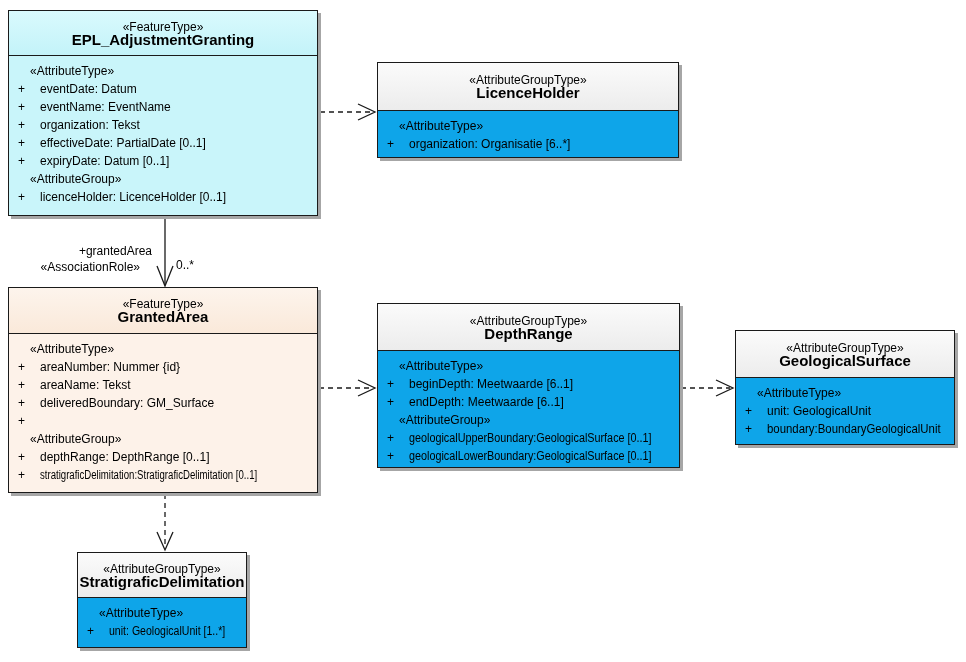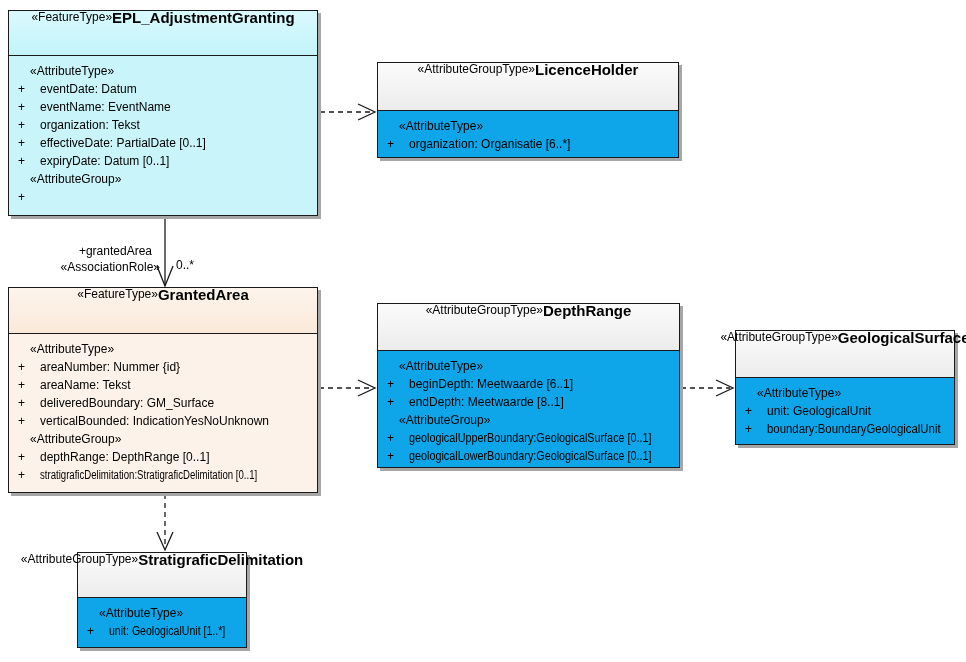--- a/index.html
+++ b/index.html
@@ -14,21 +14,21 @@
   .uml-node{
     position:absolute;
     border:1px solid #1a1a1a;
     box-shadow:3px 3px 0 #a6a6a6;
     box-sizing:border-box;
     font-size:12px;
   }
   .hdr{
     border-bottom:1px solid #1a1a1a;
     box-sizing:border-box;
-    display:flex;flex-direction:row;justify-content:center;
+    display:flex;flex-direction:column;align-items:center;justify-content:center;
     gap:0;
   }
   .stereo{font-size:12px;line-height:12px;}
   .nm{font-size:15px;font-weight:bold;line-height:13px;}
   .bdy{padding:6px 4px 0 7px;box-sizing:border-box;}
   .sec{margin-left:14px;line-height:18px;white-space:nowrap;}
   .row{display:flex;line-height:18px;white-space:nowrap;}
   .vis{width:24px;flex:0 0 24px;padding-left:2px;box-sizing:border-box;}
   .txt{white-space:nowrap;}
   .sq95{transform:scaleX(0.95);transform-origin:left center;display:inline-block;}
@@ -55,21 +55,21 @@
   #n3{left:377px;top:303px;width:303px;height:165px;}
   #n3 .hdr{height:47px;}
   #n4{left:735px;top:330px;width:220px;height:115px;}
   #n4 .hdr{height:47px;}
   #n5{left:77px;top:552px;width:170px;height:96px;}
   #n5 .hdr{height:45px;}
 
   
   .edge-label{position:absolute;font-size:12px;white-space:nowrap;}
   #lbl-role{left:40px;top:244px;width:112px;text-align:right;}
-  #lbl-stereo{left:36px;top:260px;width:124px;text-align:right;}
+  #lbl-stereo{left:16px;top:260px;width:124px;text-align:right;}
   #lbl-mult{left:176px;top:258px;}
 
   svg{display:block;}
 </style>
 </head>
 <body>
 
 <svg class="layer" width="966" height="662" viewBox="0 0 966 662">
 
   <g stroke="#1a1a1a" stroke-width="1.3" fill="none">
@@ -126,20 +126,21 @@
           <span class="vis">+</span>
           <span class="txt">effectiveDate: PartialDate [0..1]</span>
         </div>
       <div class="row">
           <span class="vis">+</span>
           <span class="txt">expiryDate: Datum [0..1]</span>
         </div>
       <div class="sec">«AttributeGroup»</div>
       <div class="row">
           <span class="vis">+</span>
+          <span class="txt">licenceHolder: LicenceHolder [0..1]</span>
         </div>
     </div>
   </div>
 </div>
 
 <div class="uml-node fill-gray" id="n1">
   <div class="bdy-wrap">
     <div class="hdr">
       <div class="stereo">«AttributeGroupType»</div>
       <div class="nm">LicenceHolder</div>
@@ -169,21 +170,20 @@
       <div class="row">
           <span class="vis">+</span>
           <span class="txt">areaName: Tekst</span>
         </div>
       <div class="row">
           <span class="vis">+</span>
           <span class="txt">deliveredBoundary: GM_Surface</span>
         </div>
       <div class="row">
           <span class="vis">+</span>
-          <span class="txt">verticalBounded: IndicationYesNoUnknown</span>
         </div>
       <div class="sec">«AttributeGroup»</div>
       <div class="row">
           <span class="vis">+</span>
           <span class="txt">depthRange: DepthRange [0..1]</span>
         </div>
       <div class="row">
           <span class="vis">+</span>
           <span class="txt sq80">stratigraficDelimitation:StratigraficDelimitation [0..1]</span>
         </div>
@@ -198,21 +198,21 @@
       <div class="nm">DepthRange</div>
     </div>
     <div class="bdy">
       <div class="sec">«AttributeType»</div>
       <div class="row">
           <span class="vis">+</span>
           <span class="txt">beginDepth: Meetwaarde [6..1]</span>
         </div>
       <div class="row">
           <span class="vis">+</span>
-          <span class="txt">endDepth: Meetwaarde [8..1]</span>
+          <span class="txt">endDepth: Meetwaarde [6..1]</span>
         </div>
       <div class="sec">«AttributeGroup»</div>
       <div class="row">
           <span class="vis">+</span>
           <span class="txt sq90">geologicalUpperBoundary:GeologicalSurface [0..1]</span>
         </div>
       <div class="row">
           <span class="vis">+</span>
           <span class="txt sq90">geologicalLowerBoundary:GeologicalSurface [0..1]</span>
         </div>

